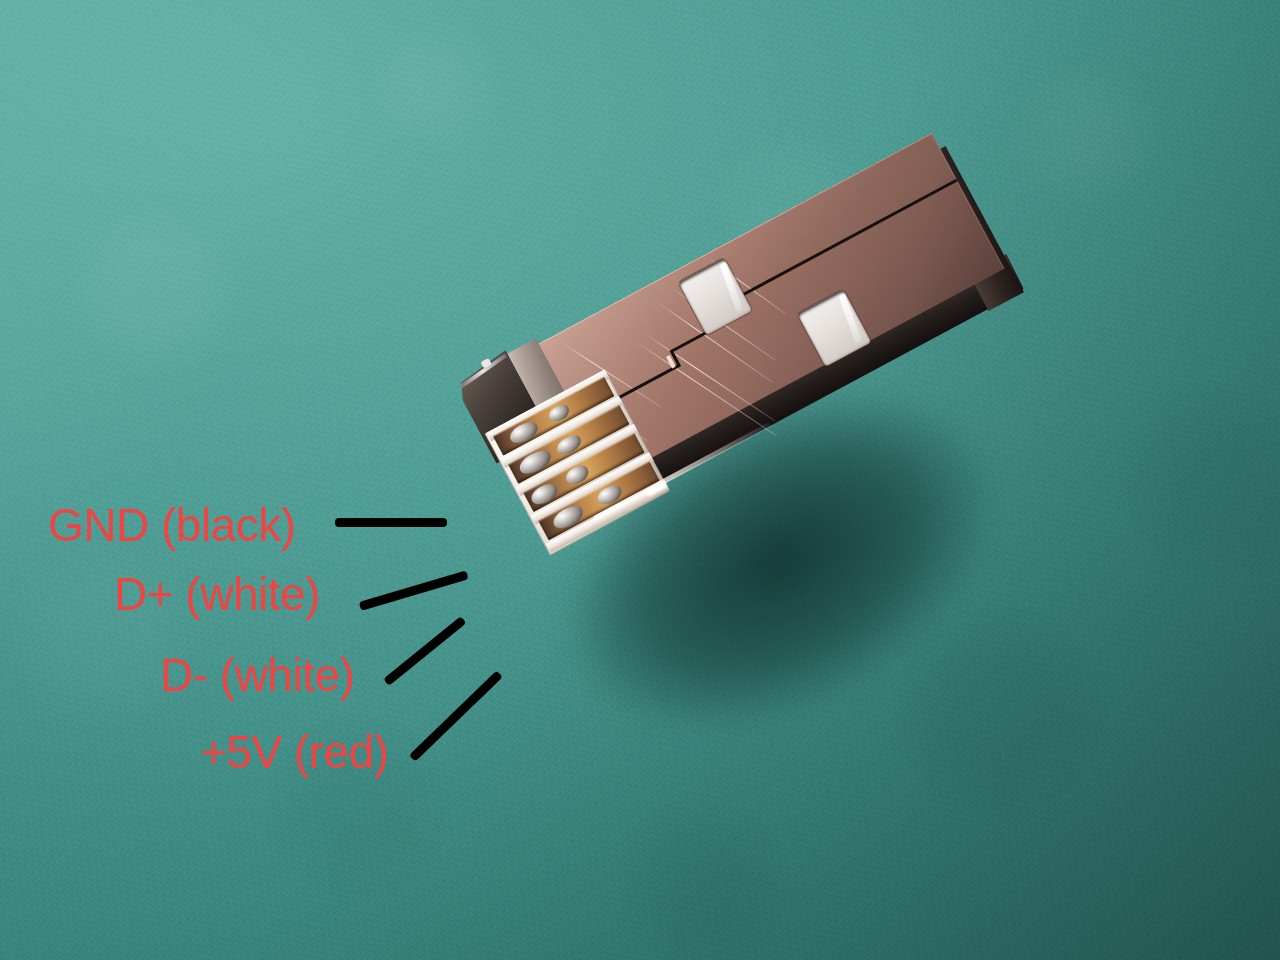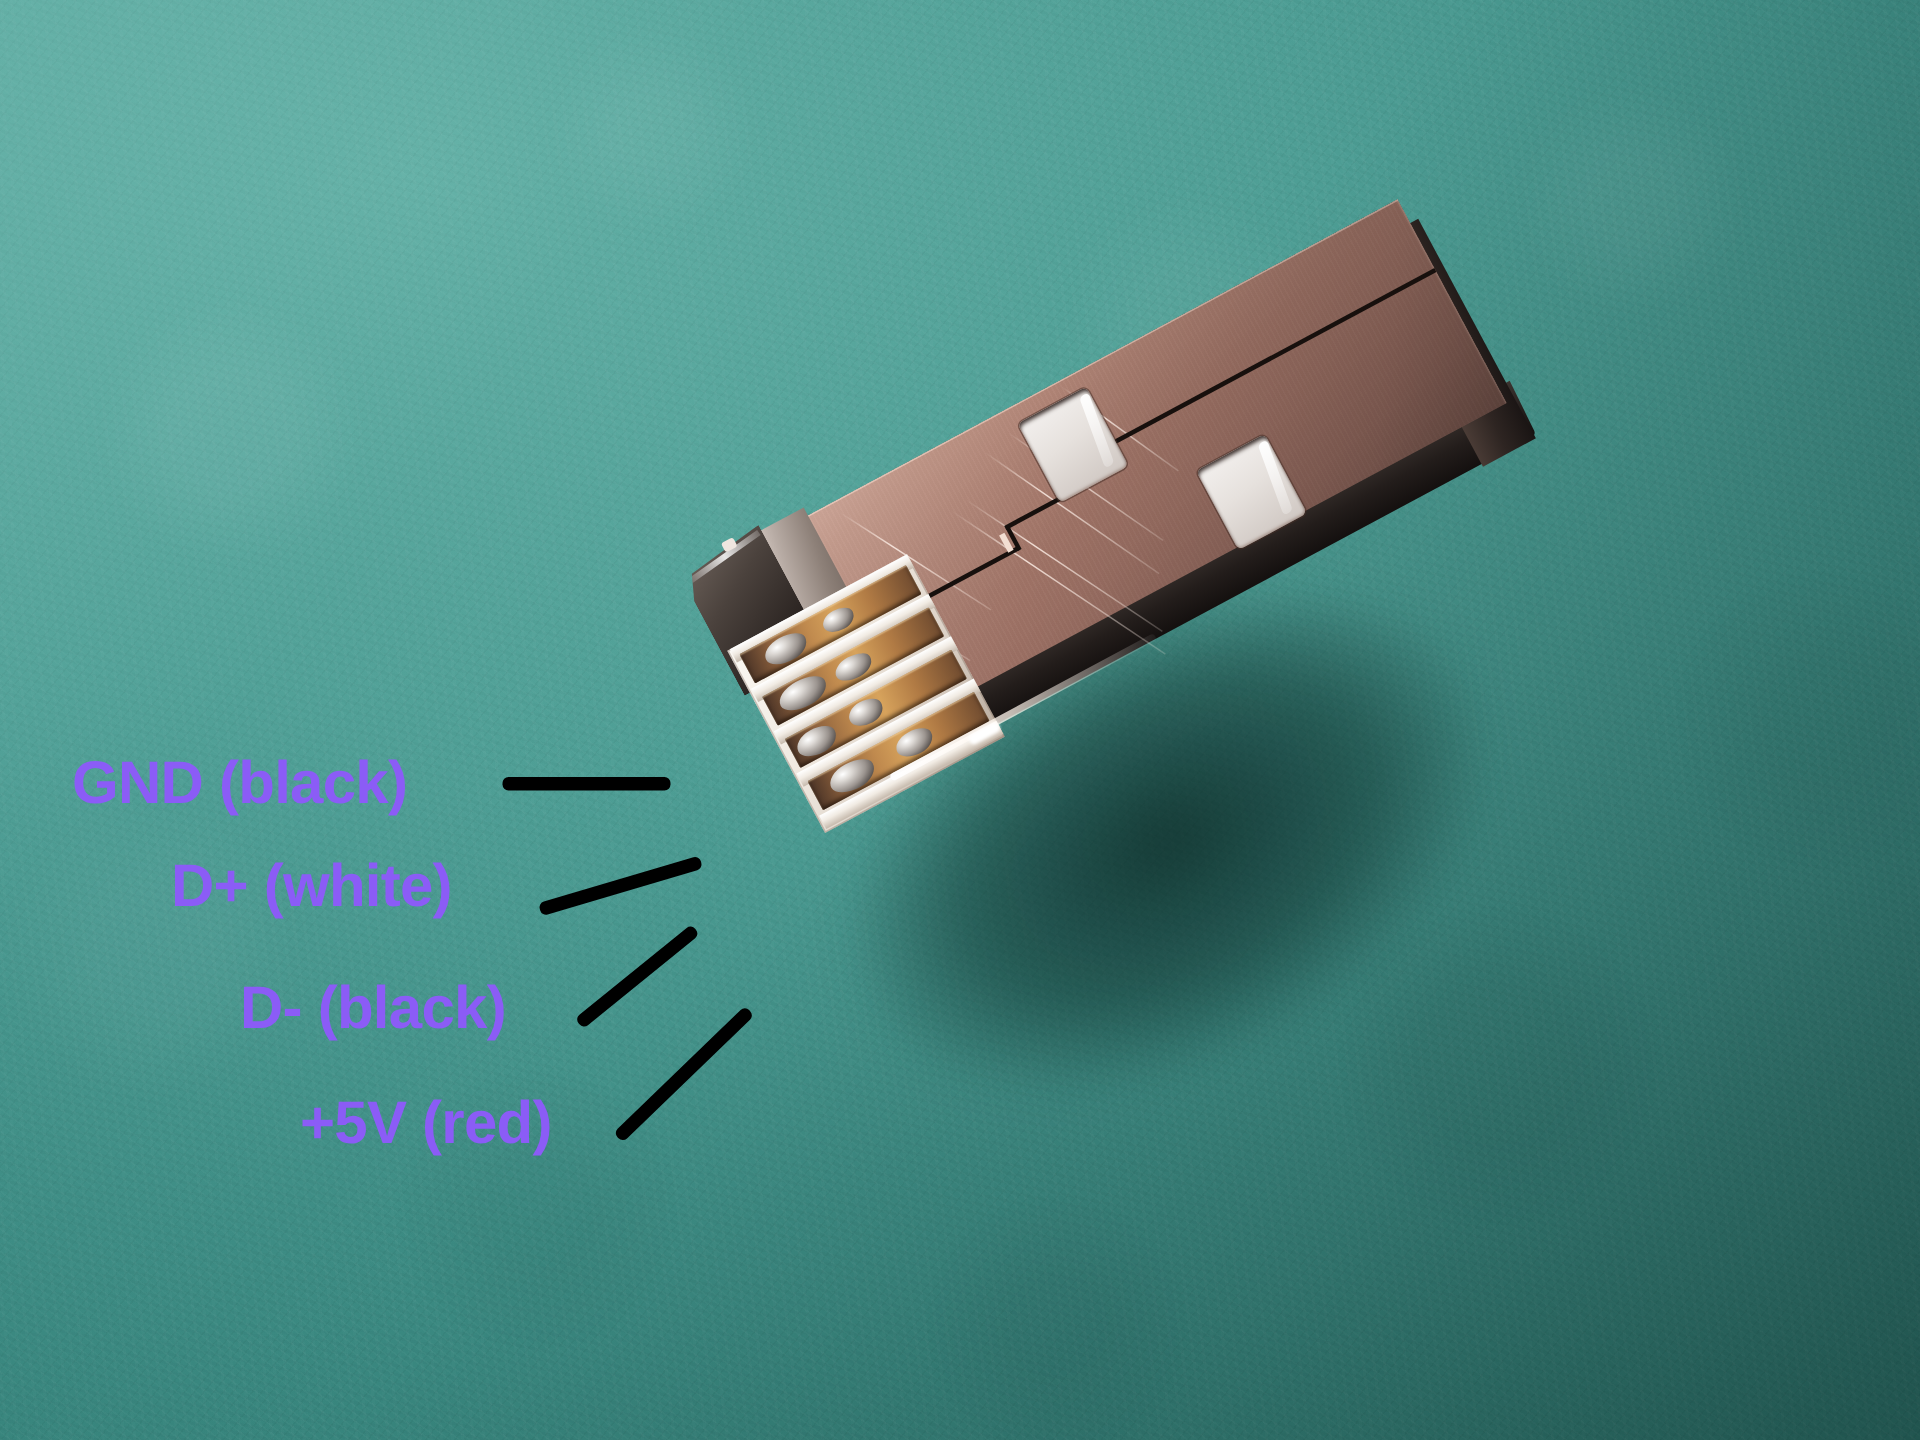--- a/index.html
+++ b/index.html
@@ -245,23 +245,23 @@
     width: 22px; height: 7px;
     background: #fff;
     border-radius: 3px;
     filter: blur(1px);
   }
 
   
   .callout-label {
     position: absolute;
     white-space: nowrap;
-    color: #8b5cf6;
-    font-weight: bold;
-    font-size: 40px;
+    color: #ef4444;
+    font-weight: normal;
+    font-size: 46px;
     line-height: 1;
     letter-spacing: -0.5px;
   }
   .leader {
     position: absolute;
     background: #000;
     height: 9px;
     border-radius: 4px;
     transform-origin: 0 50%;
   }
@@ -352,19 +352,19 @@
       <div class="front-glint"></div>
       <div class="corner-glint"></div>
     </div>
   </div>
 
   <div id="callouts">
       <div class="callout-label" style="left: 48px; top: 502px;">GND (black)</div>
       <div class="leader" style="left: 335px; top: 518px; width: 112px; transform: rotate(0deg);"></div>
       <div class="callout-label" style="left: 114px; top: 571px;">D+ (white)</div>
       <div class="leader" style="left: 360px; top: 602px; width: 112px; transform: rotate(-16.5deg);"></div>
-      <div class="callout-label" style="left: 160px; top: 652px;">D- (black)</div>
+      <div class="callout-label" style="left: 160px; top: 652px;">D- (white)</div>
       <div class="leader" style="left: 386px; top: 678px; width: 100px; transform: rotate(-39deg);"></div>
       <div class="callout-label" style="left: 200px; top: 729px;">+5V (red)</div>
       <div class="leader" style="left: 412px; top: 754px; width: 122px; transform: rotate(-44deg);"></div>
     </div>
 
 </div>
 
 </body></html>

